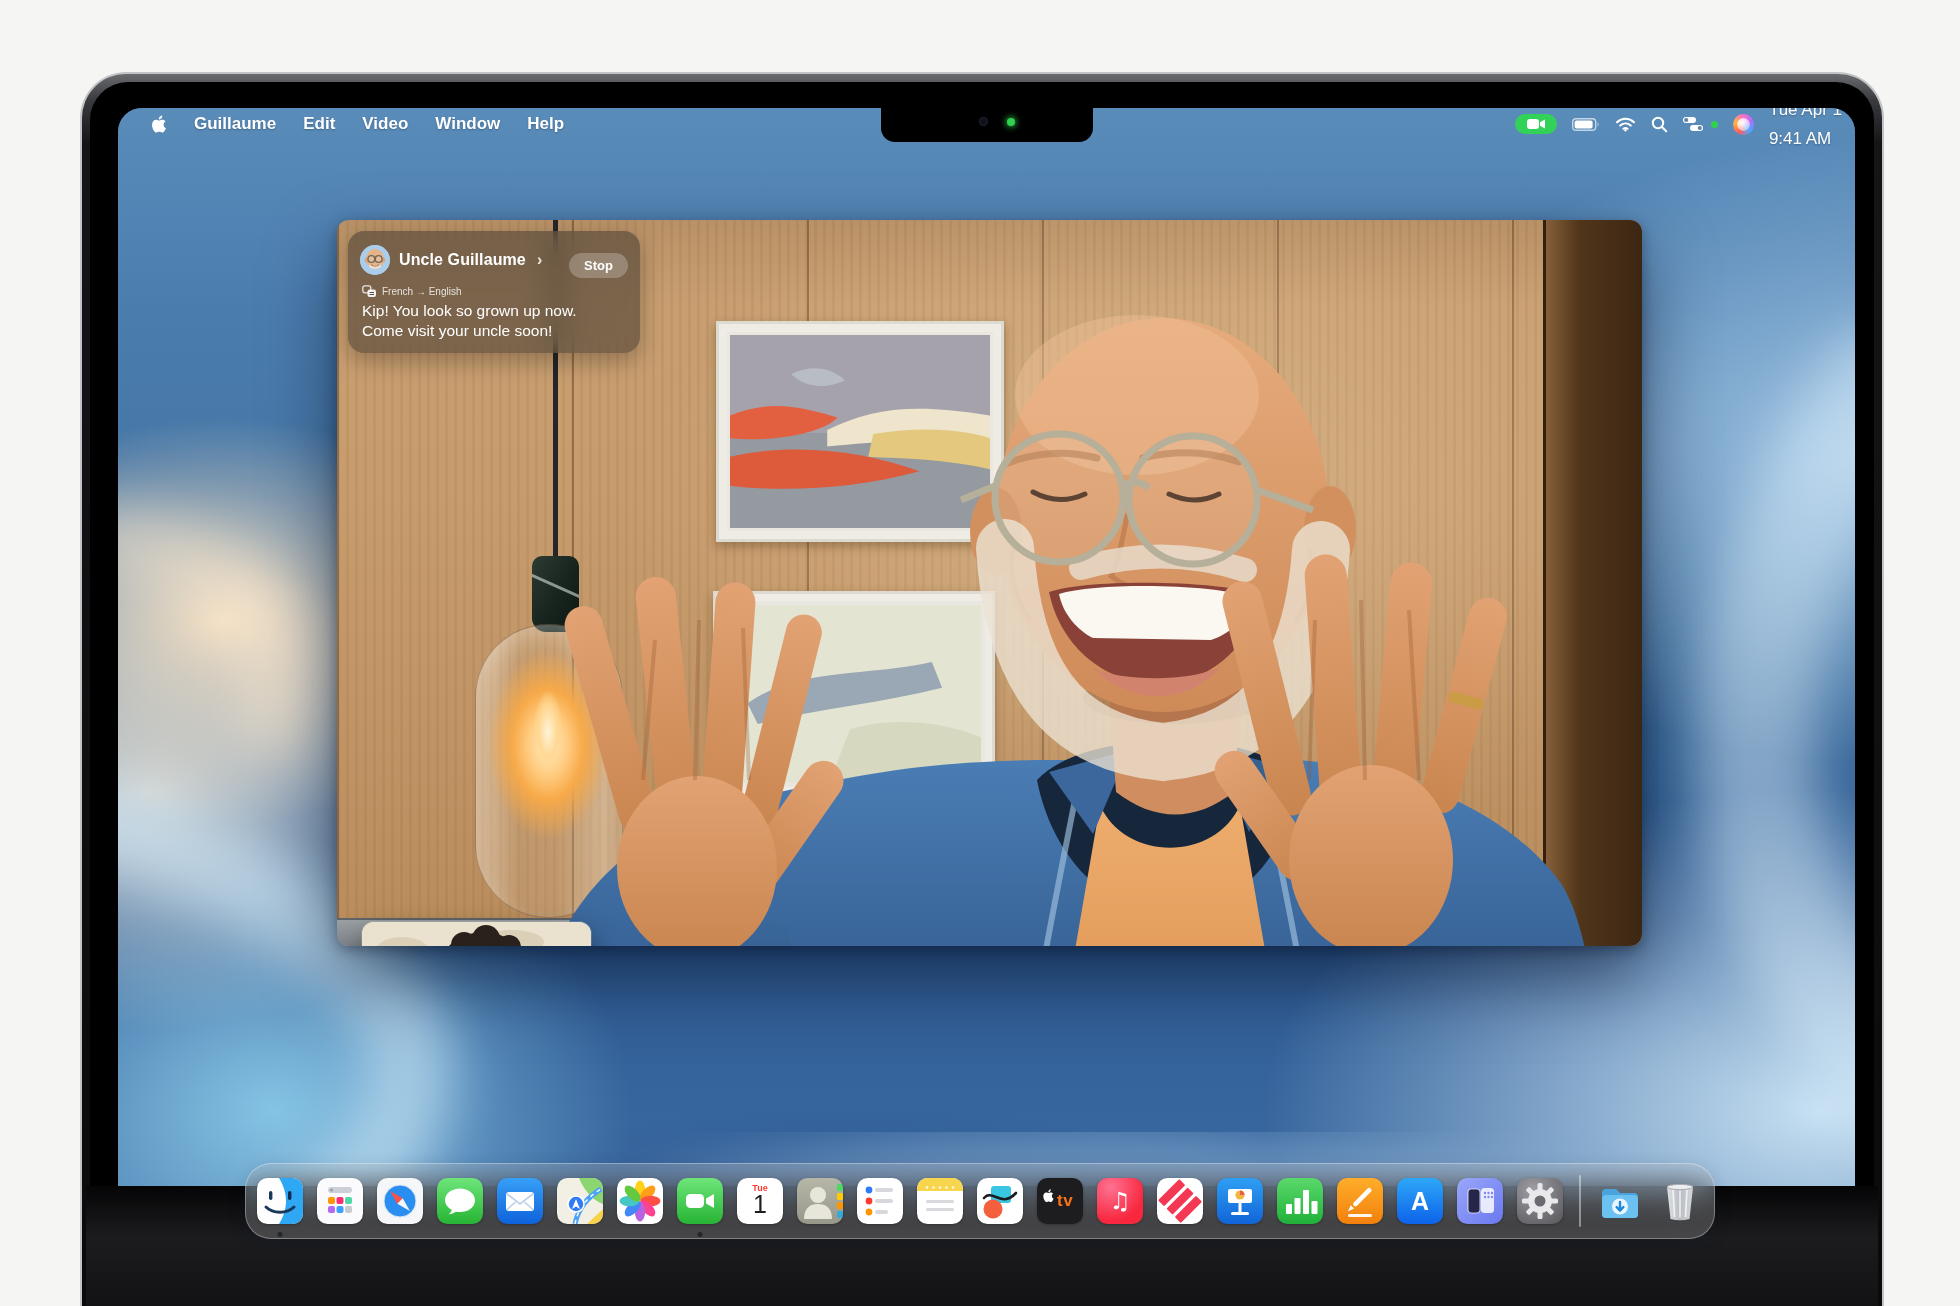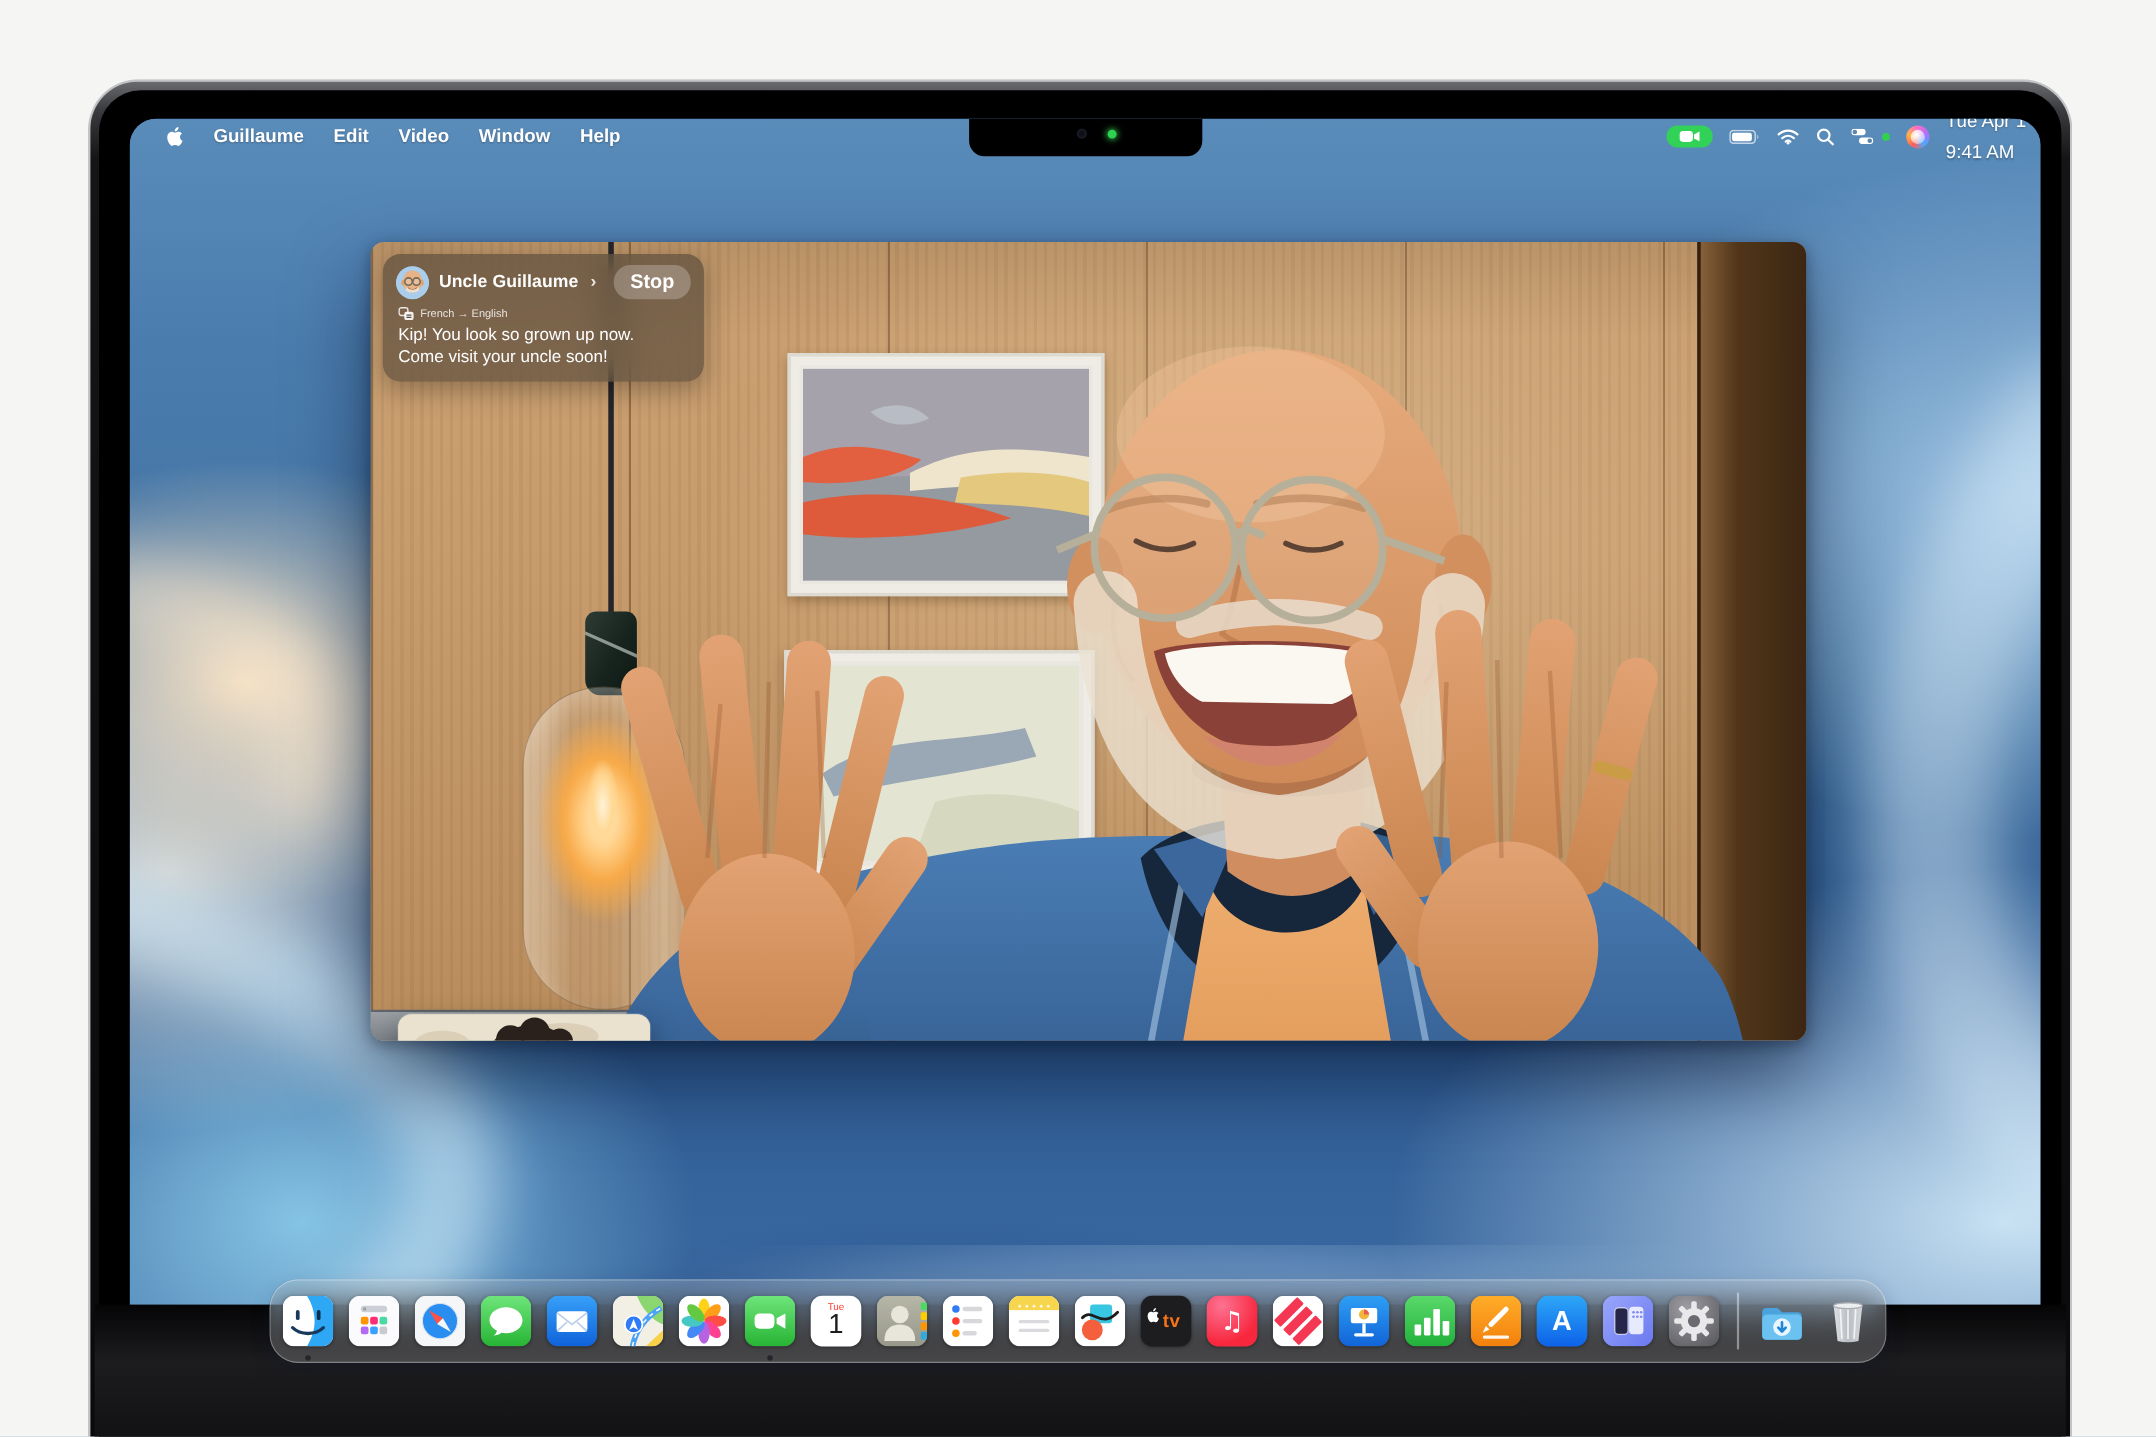--- a/index.html
+++ b/index.html
@@ -91,35 +91,35 @@
 
   
   .notif{position:absolute;left:11px;top:11px;width:292px;border-radius:16px;padding:10px 12px 12px 12px;
     background:rgba(74,63,51,.60);backdrop-filter:blur(14px);box-shadow:0 8px 24px rgba(0,0,0,.28);
     color:#fff;z-index:8;box-sizing:border-box;}
   .notif-row1{display:flex;align-items:center;gap:9px;}
   .notif-avatar{width:30px;height:30px;border-radius:50%;background:#a9cdea;overflow:hidden;flex:0 0 auto;}
   .notif-title{font-size:16px;font-weight:700;letter-spacing:.1px;}
   .notif-chevron{font-size:16px;font-weight:700;opacity:.85;margin-left:2px;}
   .stop-btn{margin-left:auto;padding:5px 15px;border-radius:15px;background:rgba(255,255,255,.24);
-    font-size:18px;font-weight:700;color:#fff;border:none;}
+    font-size:13px;font-weight:700;color:#fff;border:none;margin-top:12px;}
   .notif-lang{display:flex;align-items:center;gap:5px;margin:7px 0 3px 2px;font-size:10px;color:rgba(255,255,255,.82);}
   .notif-msg{font-size:15.5px;line-height:20px;margin-left:2px;}
 
   
   .dock{position:absolute;left:127px;top:1055px;height:76px;display:flex;align-items:center;gap:14px;
     padding:0 12px;border-radius:26px;background:rgba(255,255,255,.20);backdrop-filter:blur(18px);
     box-shadow:inset 0 0 0 1px rgba(255,255,255,.32), 0 6px 18px rgba(0,20,50,.18);z-index:25;}
   .dkw{position:relative;width:46px;height:58px;display:flex;align-items:center;justify-content:center;}
   .dki{position:relative;width:46px;height:46px;border-radius:10.5px;overflow:hidden;
     box-shadow:0 1px 3px rgba(0,0,0,.28);}
   .run-dot{position:absolute;left:50%;bottom:-7px;transform:translateX(-50%);width:5px;height:5px;border-radius:50%;
     background:#23262b;}
   .dk-divider{width:2px;height:52px;background:rgba(255,255,255,.42);border-radius:1px;margin:0 2px;}
-  .cal-wd{position:absolute;top:5px;left:0;right:0;text-align:center;font-size:9px;font-weight:400;color:#ff3b30;}
+  .cal-wd{position:absolute;top:5px;left:0;right:0;text-align:center;font-size:9px;font-weight:700;color:#ff3b30;}
   .cal-day{position:absolute;top:12px;left:0;right:0;text-align:center;font-size:25px;font-weight:300;color:#1d1d1f;}
   .tv-label{position:absolute;top:13px;left:20px;font-size:17px;font-weight:700;color:#f97316;letter-spacing:.5px;}
   .as-label{position:absolute;inset:0;display:flex;align-items:center;justify-content:center;font-size:25px;font-weight:700;color:#fff;}
   .music-glyph{position:absolute;inset:0;display:flex;align-items:center;justify-content:center;font-size:24px;color:#fff;
     font-family:"DejaVu Sans",sans-serif;}
 </style>
 </head>
 <body>
 
 <div class="stage">

